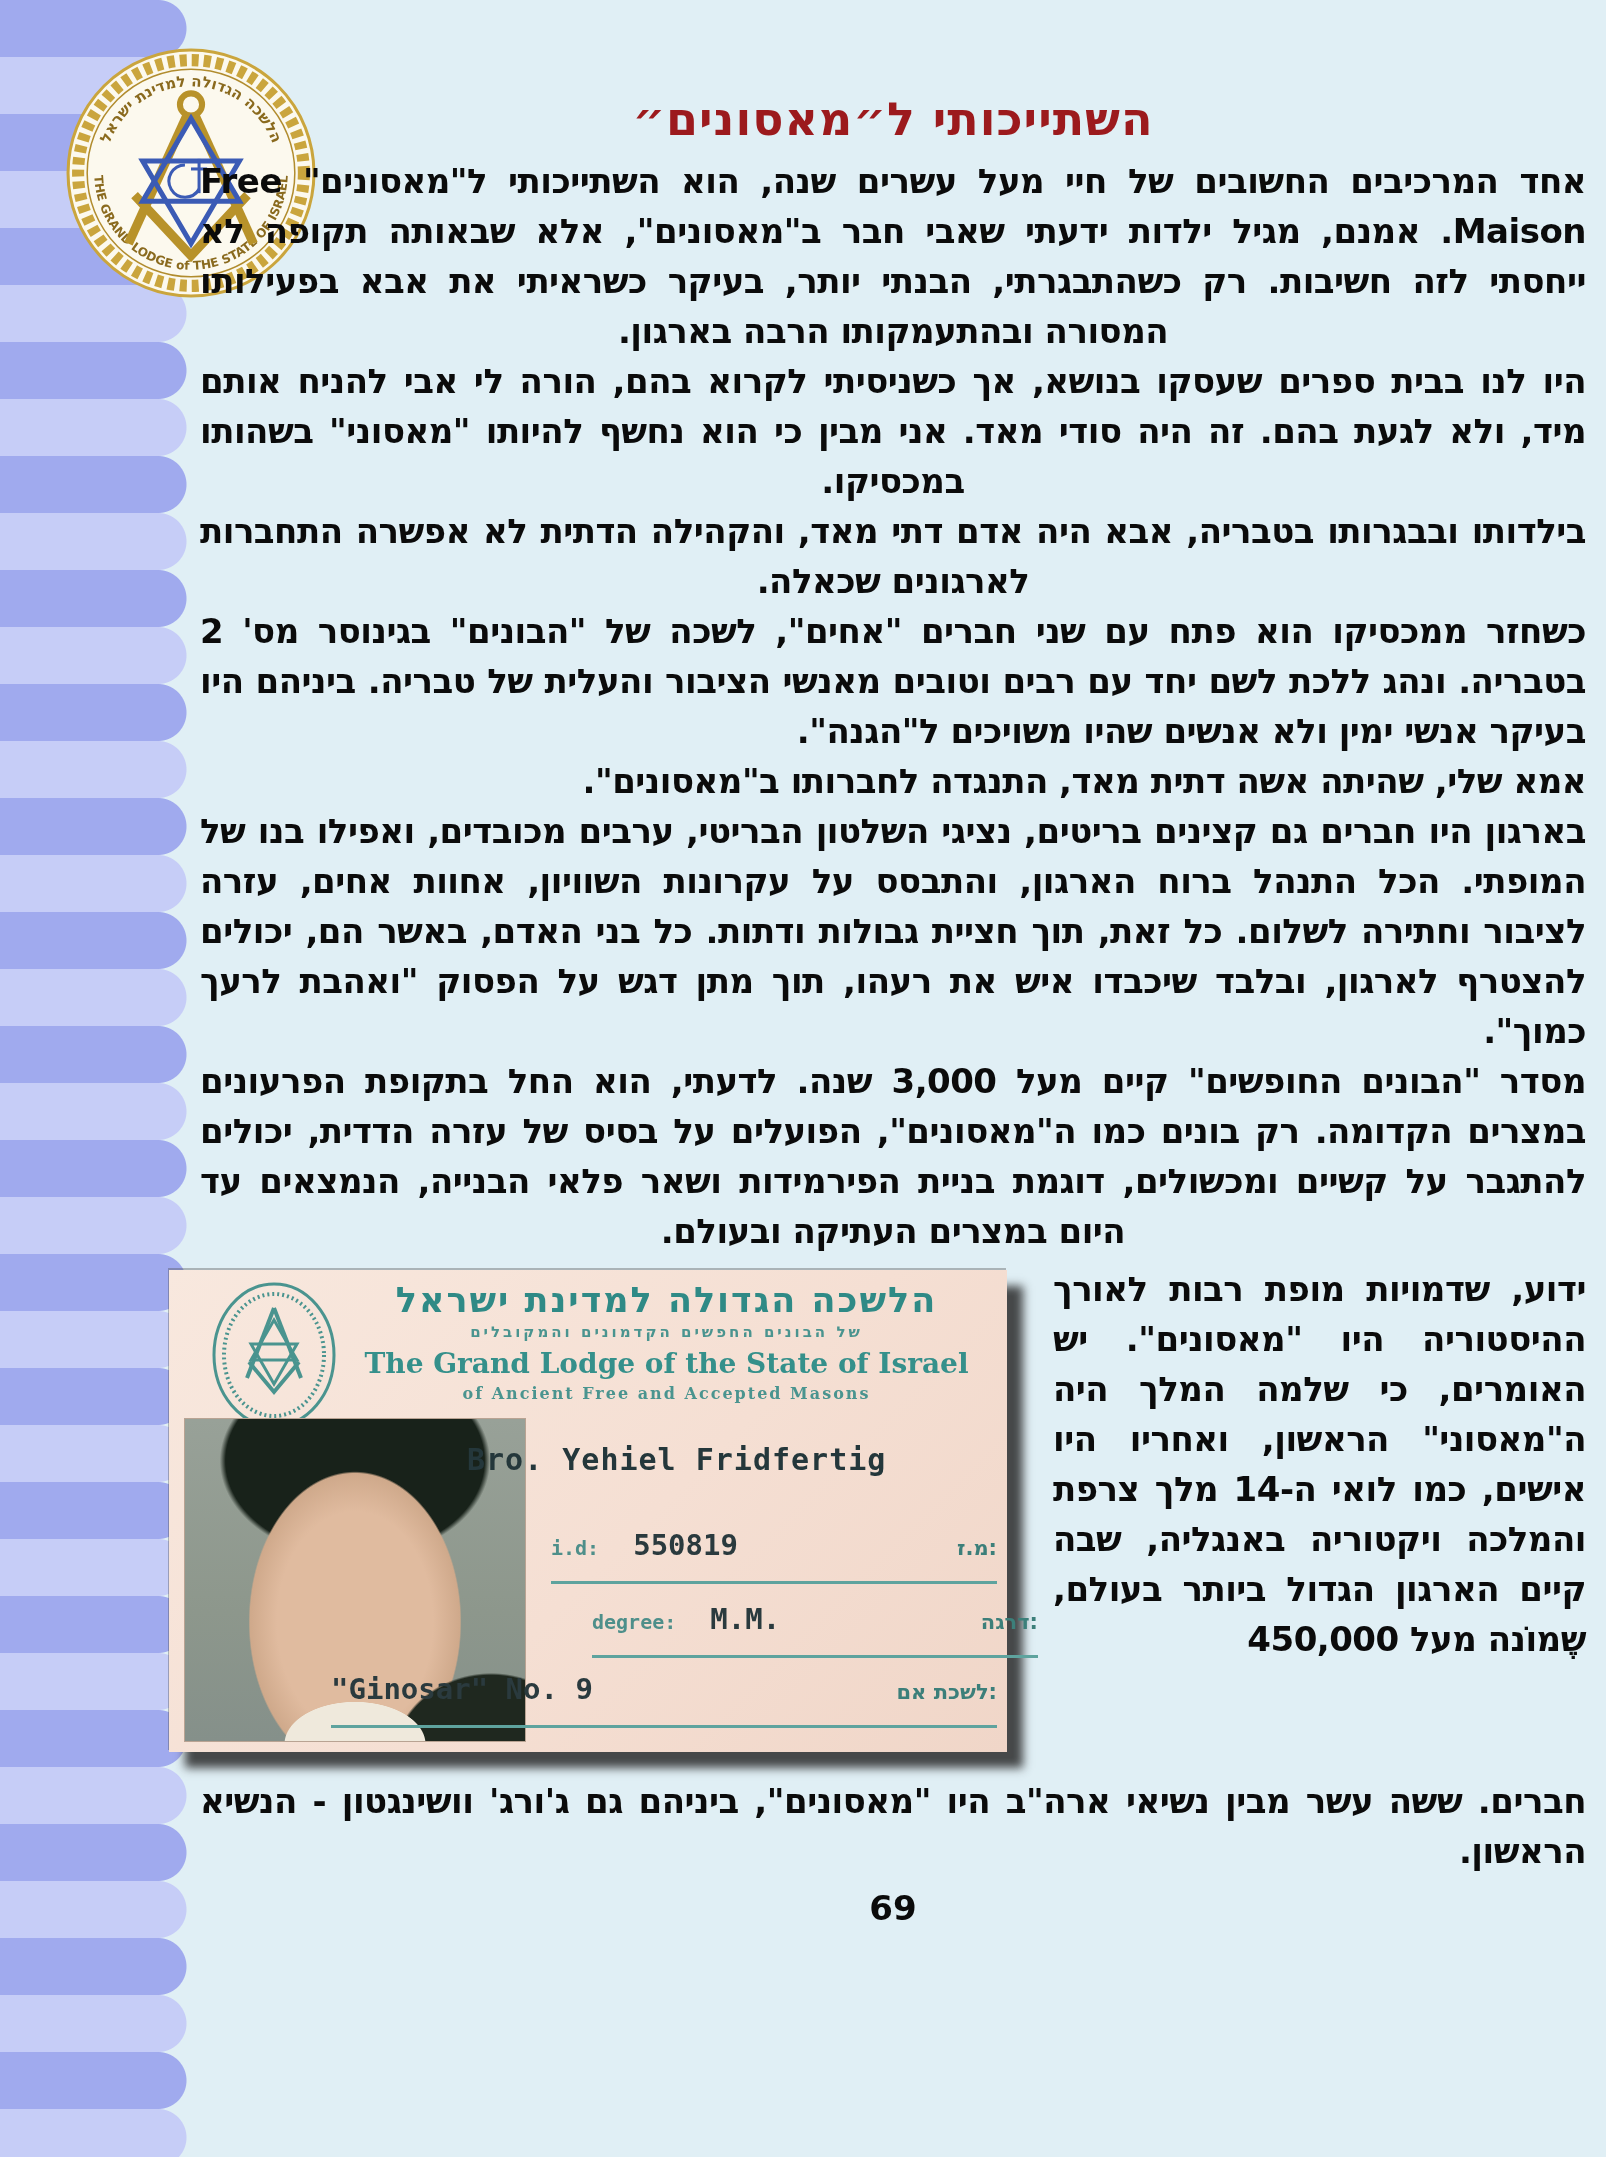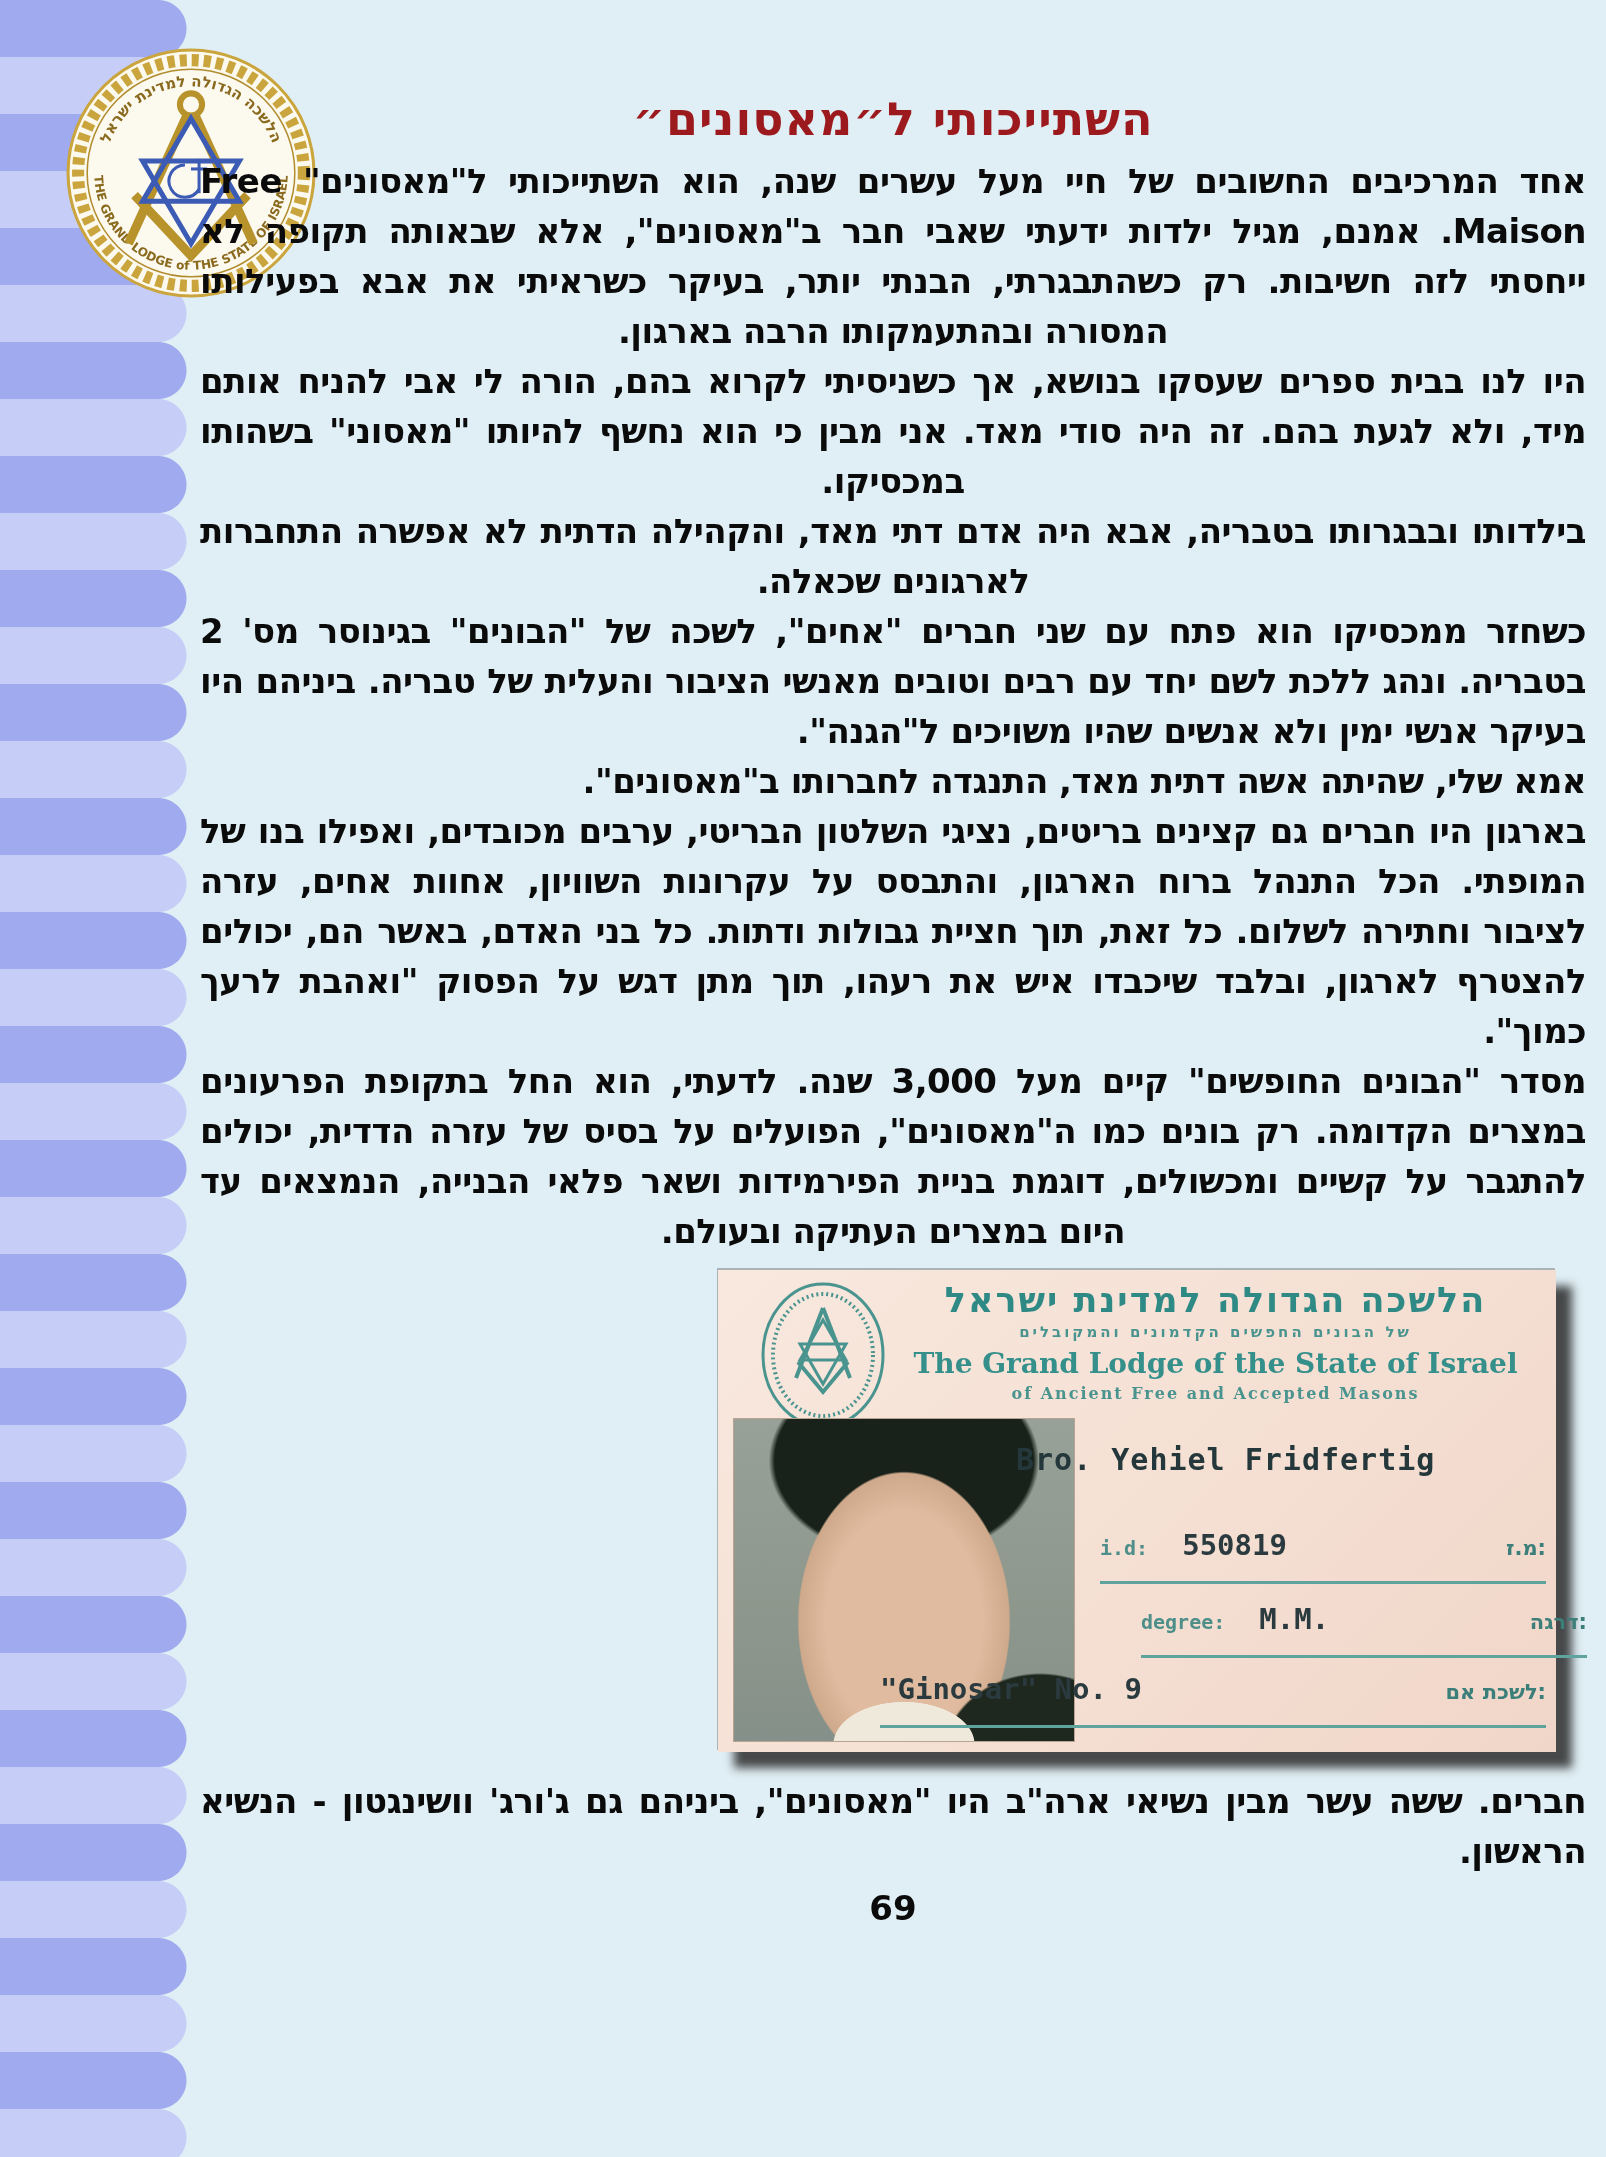--- a/index.html
+++ b/index.html
@@ -119,20 +119,23 @@
 
   <p class="body last-center">אחד המרכיבים החשובים של חיי מעל עשרים שנה, הוא השתייכותי ל"מאסונים" Free Maison. אמנם, מגיל ילדות ידעתי שאבי חבר ב"מאסונים", אלא שבאותה תקופה לא ייחסתי לזה חשיבות. רק כשהתבגרתי, הבנתי יותר, בעיקר כשראיתי את אבא בפעילותו המסורה ובהתעמקותו הרבה בארגון.</p>
   <p class="body last-center">היו לנו בבית ספרים שעסקו בנושא, אך כשניסיתי לקרוא בהם, הורה לי אבי להניח אותם מיד, ולא לגעת בהם. זה היה סודי מאד. אני מבין כי הוא נחשף להיותו "מאסוני" בשהותו במכסיקו.</p>
   <p class="body last-center">בילדותו ובבגרותו בטבריה, אבא היה אדם דתי מאד, והקהילה הדתית לא אפשרה התחברות לארגונים שכאלה.</p>
   <p class="body last-right">כשחזר ממכסיקו הוא פתח עם שני חברים "אחים", לשכה של "הבונים" בגינוסר מס' 2 בטבריה. ונהג ללכת לשם יחד עם רבים וטובים מאנשי הציבור והעלית של טבריה. ביניהם היו בעיקר אנשי ימין ולא אנשים שהיו משויכים ל"הגנה".</p>
   <p class="body last-right gap-top">אמא שלי, שהיתה אשה דתית מאד, התנגדה לחברותו ב"מאסונים".</p>
   <p class="body last-right">בארגון היו חברים גם קצינים בריטים, נציגי השלטון הבריטי, ערבים מכובדים, ואפילו בנו של המופתי. הכל התנהל ברוח הארגון, והתבסס על עקרונות השוויון, אחוות אחים, עזרה לציבור וחתירה לשלום. כל זאת, תוך חציית גבולות ודתות. כל בני האדם, באשר הם, יכולים להצטרף לארגון, ובלבד שיכבדו איש את רעהו, תוך מתן דגש על הפסוק "ואהבת לרעך כמוך".</p>
   <p class="body last-center">מסדר "הבונים החופשים" קיים מעל 3,000 שנה. לדעתי, הוא החל בתקופת הפרעונים במצרים הקדומה. רק בונים כמו ה"מאסונים", הפועלים על בסיס של עזרה הדדית, יכולים להתגבר על קשיים ומכשולים, דוגמת בניית הפירמידות ושאר פלאי הבנייה, הנמצאים עד היום במצרים העתיקה ובעולם.</p>
 
   <div class="media-row">
+    <div class="col-text">
+      <p class="body last-right">ידוע, שדמויות מופת רבות לאורך ההיסטוריה היו "מאסונים". יש האומרים, כי שלמה המלך היה ה"מאסוני" הראשון, ואחריו היו אישים, כמו לואי ה-14 מלך צרפת והמלכה ויקטוריה באנגליה, שבה קיים הארגון הגדול ביותר בעולם, שֶמוֹנה מעל 450,000</p>
+    </div>
 
     <div class="card-wrap">
       <div class="card">
         <div class="card-seal">
           <svg viewBox="0 0 130 150" width="130" height="150">
             <ellipse cx="65" cy="75" rx="60" ry="71" fill="none" stroke="#4a948f" stroke-width="3"></ellipse>
             <ellipse cx="65" cy="75" rx="50" ry="61" fill="none" stroke="#4a948f" stroke-width="4" stroke-dasharray="2 3"></ellipse>
             <line x1="65" y1="28" x2="38" y2="98" stroke="#4a948f" stroke-width="4"></line>
             <line x1="65" y1="28" x2="92" y2="98" stroke="#4a948f" stroke-width="4"></line>
             <polyline points="40,82 65,112 90,82" fill="none" stroke="#4a948f" stroke-width="4"></polyline>

